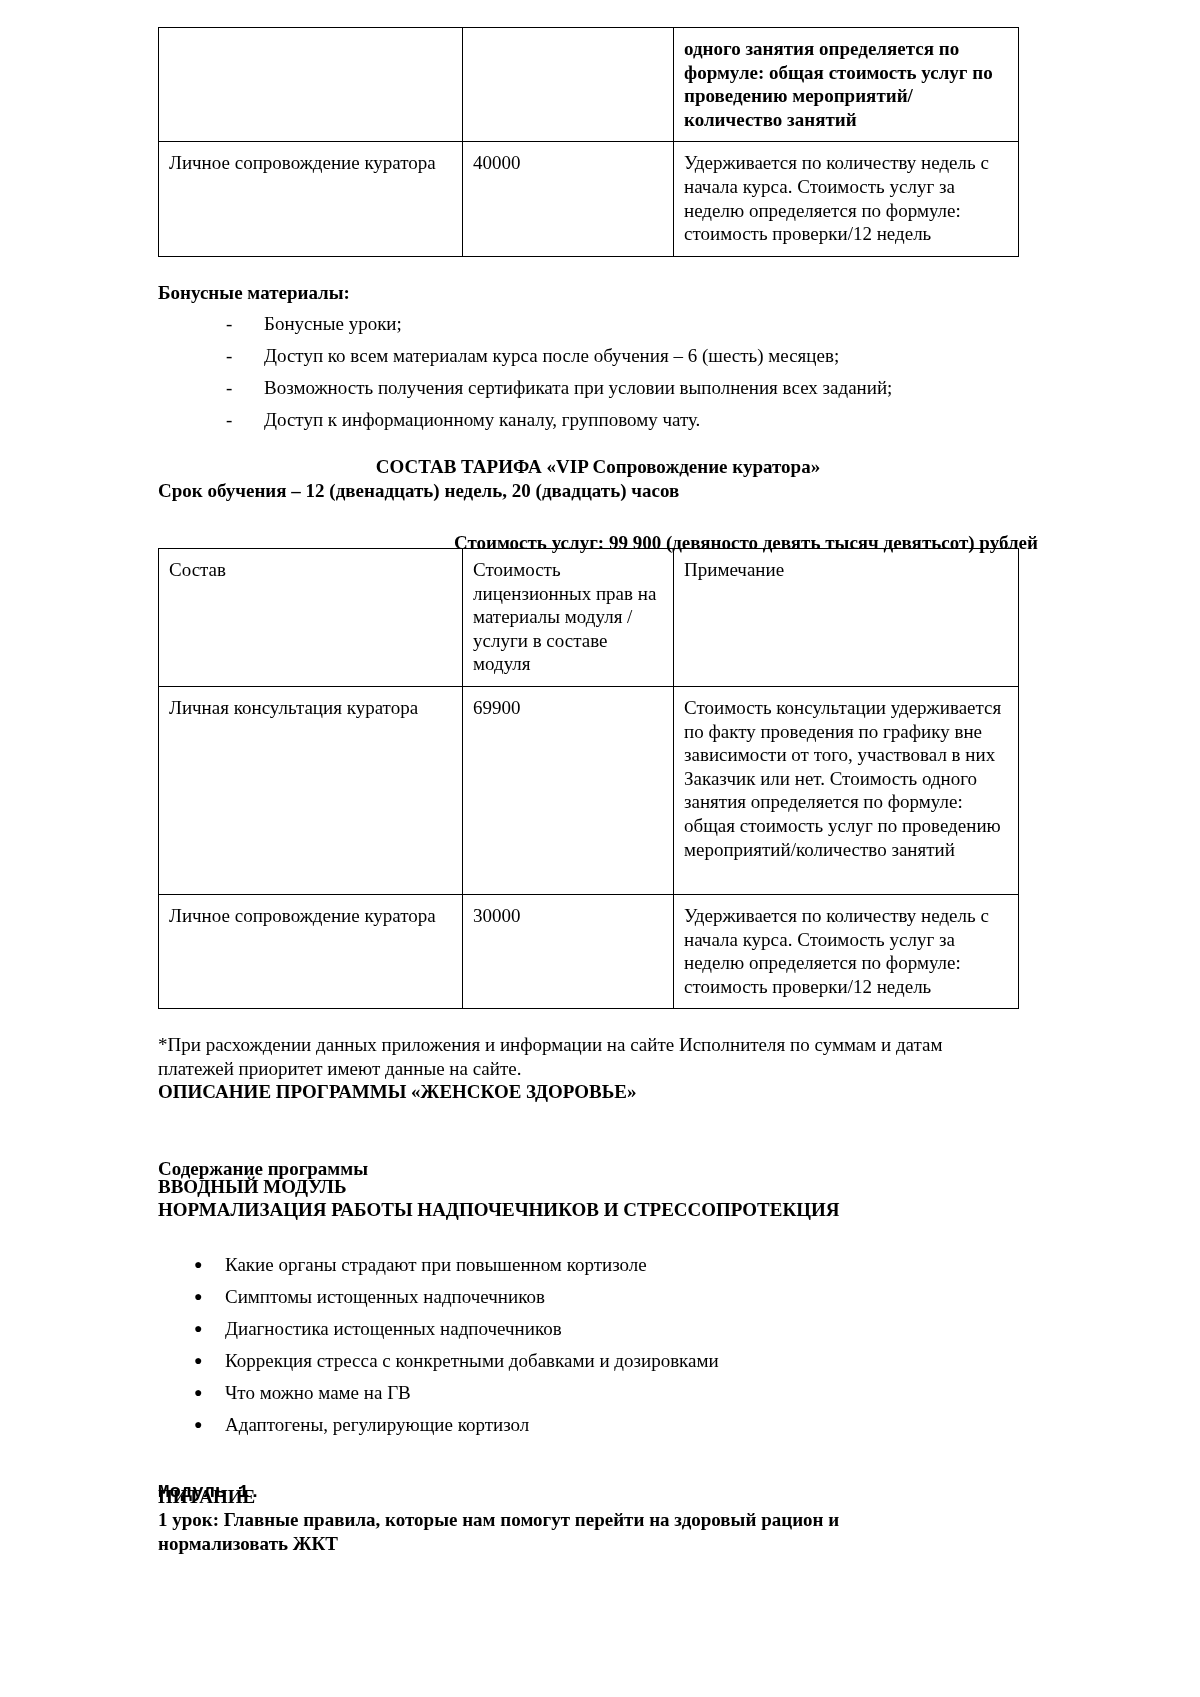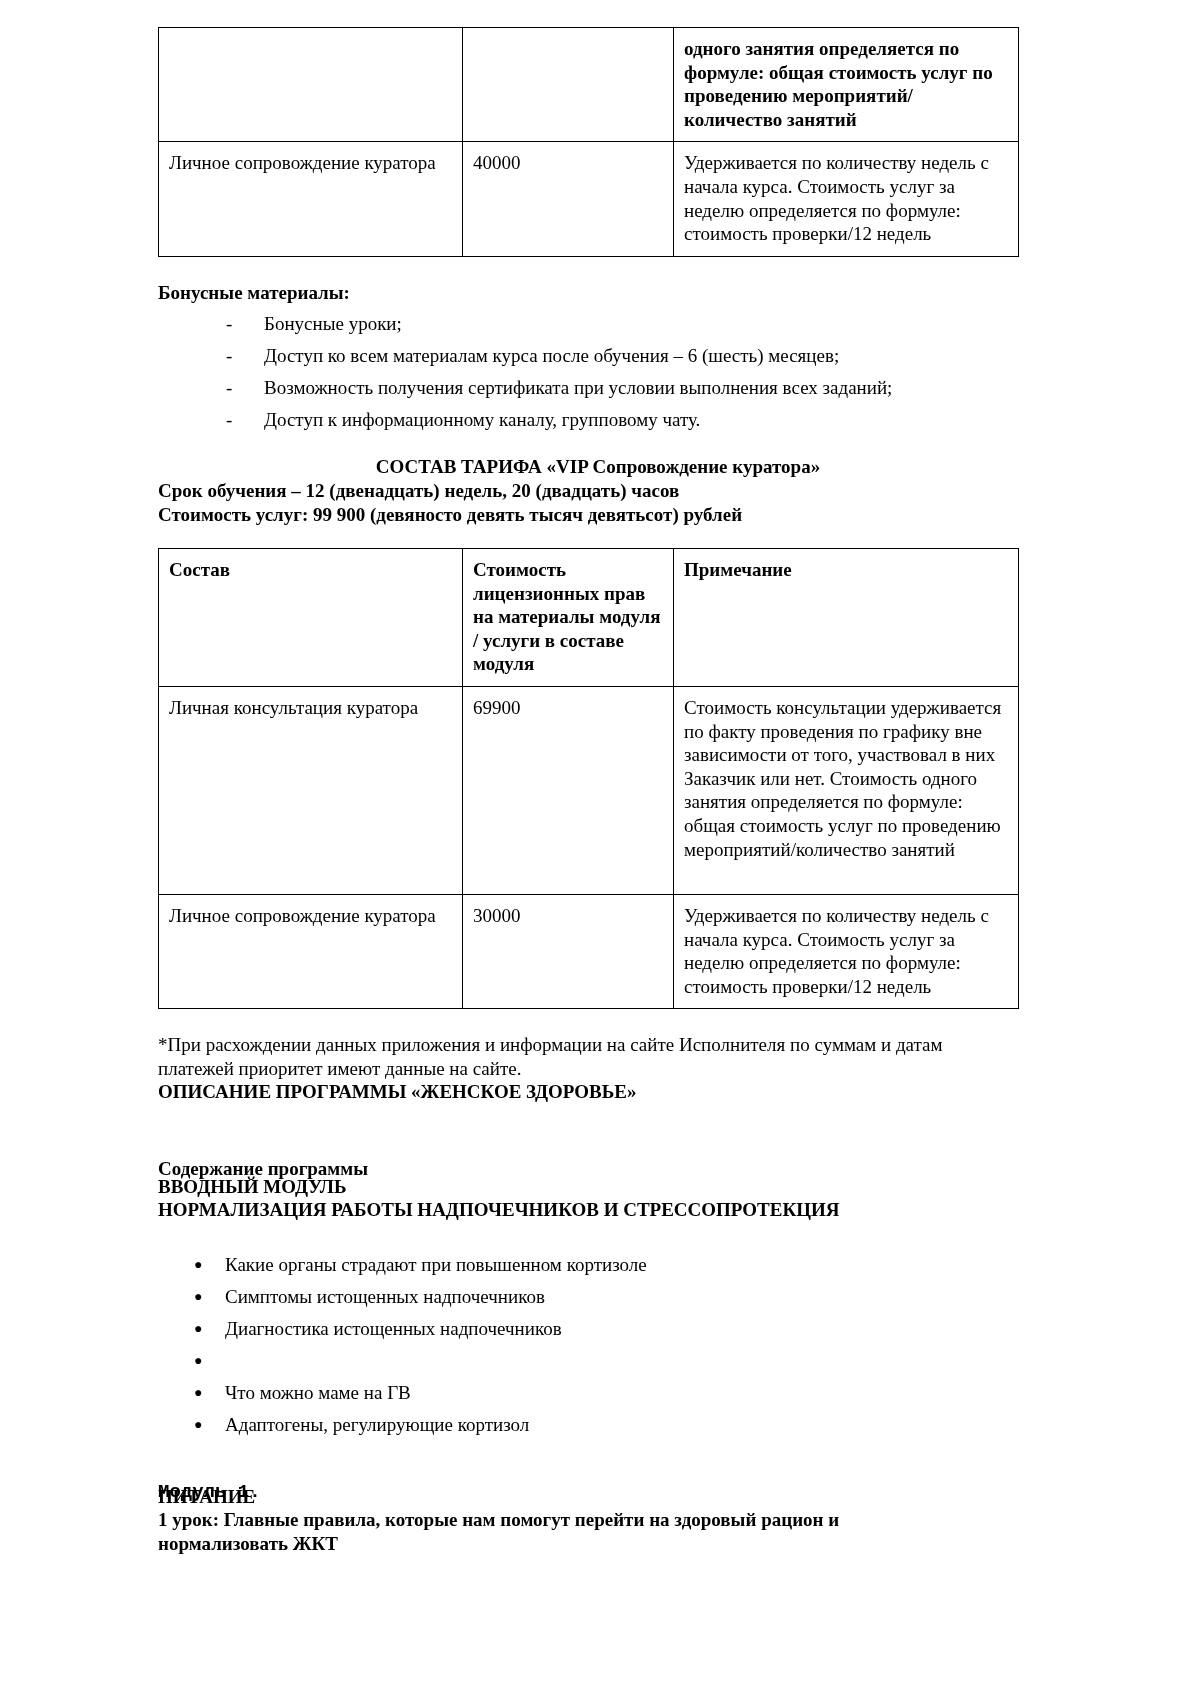--- a/index.html
+++ b/index.html
@@ -60,31 +60,31 @@
     <ul class="dash">
       <li><span class="mk">-</span><span>Бонусные уроки;</span></li>
       <li><span class="mk">-</span><span>Доступ ко всем материалам курса после обучения – 6 (шесть) месяцев;</span></li>
       <li><span class="mk">-</span><span>Возможность получения сертификата при условии выполнения всех заданий;</span></li>
       <li><span class="mk">-</span><span>Доступ к информационному каналу, групповому чату.</span></li>
     </ul>
   </div>
 
   <div class="blk bold" style="top:455px;text-align:center;">СОСТАВ ТАРИФА «VIP Сопровождение куратора»</div>
   <div class="blk bold" style="top:479px;">Срок обучения – 12 (двенадцать) недель, 20 (двадцать) часов</div>
-  <div class="blk bold" style="top:503px;">Стоимость услуг: 99 900 (девяносто девять тысяч девятьсот) рублей</div>
+  <div class="blk bold" style="top:531px;text-align:right;">Стоимость услуг: 99 900 (девяносто девять тысяч девятьсот) рублей</div>
 
   <div class="blk" style="top:548px;">
     <table class="doc">
       <colgroup>
           <col class="c1">
           <col class="c2">
           <col class="c3">
         </colgroup>
       <tbody>
-          <tr style="height:137px;font-weight:bold;">
+          <tr style="height:137px;">
         <td>Состав</td>
         <td>Стоимость лицензионных прав на материалы модуля / услуги в составе модуля</td>
         <td>Примечание</td>
       </tr>
       <tr style="height:208px;">
         <td>Личная консультация куратора</td>
         <td>69900</td>
         <td>Стоимость консультации удерживается по факту проведения по графику вне зависимости от того, участвовал в них Заказчик или нет. Стоимость одного занятия определяется по формуле: общая стоимость услуг по проведению мероприятий/количество занятий</td>
       </tr>
       <tr style="height:114px;">
@@ -101,21 +101,21 @@
   <div class="blk bold" style="top:1157px;">Содержание программы</div>
 
   <div class="blk bold" style="top:1175px;">ВВОДНЫЙ МОДУЛЬ</div>
   <div class="blk bold" style="top:1198px;">НОРМАЛИЗАЦИЯ РАБОТЫ НАДПОЧЕЧНИКОВ И СТРЕССОПРОТЕКЦИЯ</div>
 
   <div class="blk" style="top:1253px;">
     <ul class="dot">
       <li><span class="mk">●</span><span>Какие органы страдают при повышенном кортизоле</span></li>
       <li><span class="mk">●</span><span>Симптомы истощенных надпочечников</span></li>
       <li><span class="mk">●</span><span>Диагностика истощенных надпочечников</span></li>
-      <li><span class="mk">●</span></li>
+      <li><span class="mk">●</span><span>Коррекция стресса с конкретными добавками и дозировками</span></li>
       <li><span class="mk">●</span><span>Что можно маме на ГВ</span></li>
       <li><span class="mk">●</span><span>Адаптогены, регулирующие кортизол</span></li>
     </ul>
   </div>
 
   <div class="blk bold" style="top:1481px;font-family:Liberation Mono, monospace;">Модуль 1.</div>
   <div class="blk bold" style="top:1485px;">ПИТАНИЕ</div>
   <div class="blk bold" style="top:1508px; width:780px;">1 урок: Главные правила, которые нам помогут перейти на здоровый рацион и нормализовать ЖКТ</div>
 
 </div>

